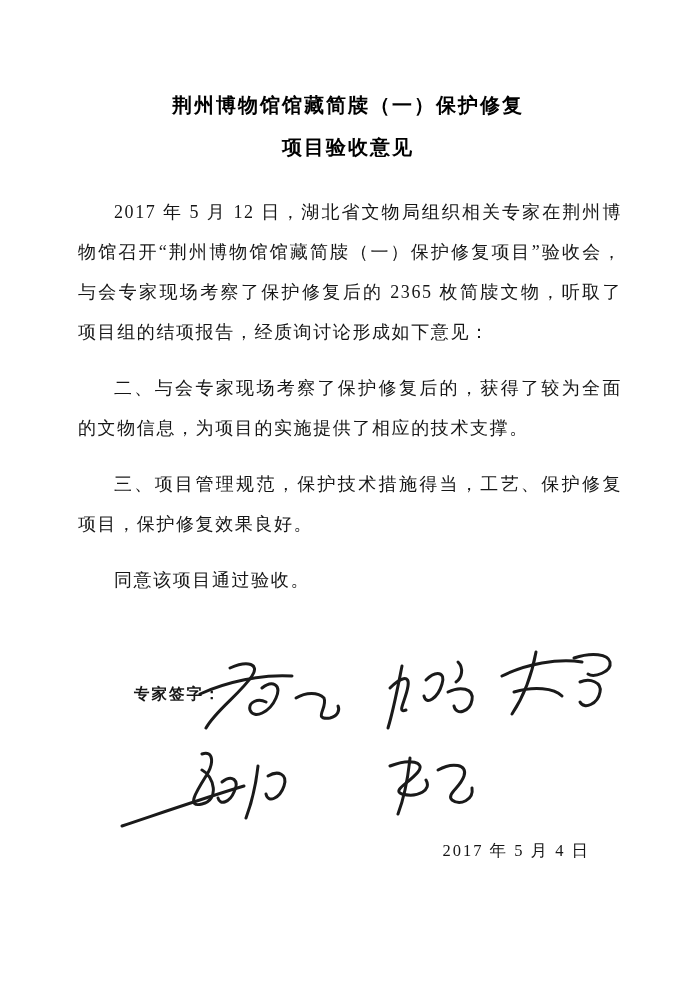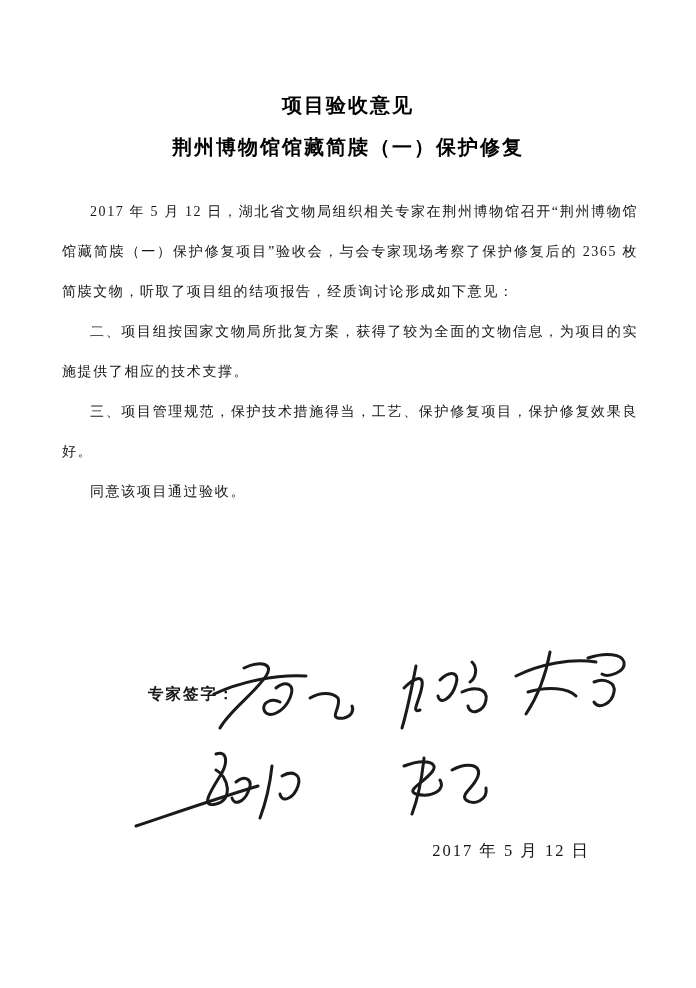--- a/index.html
+++ b/index.html
@@ -21,32 +21,32 @@
     font-size:20px;
     letter-spacing:2px;
     line-height:42px;
     color:#000;
   }
   .doc-title .t-line{display:block;}
   .doc-body{
     margin:24px 58px 0 62px;
   }
   .doc-body p{
-    margin:0;
+    margin:16px;
     text-indent:2em;
-    font-size:14px;
+    font-size:18px;
     letter-spacing:1.6px;
     line-height:40px;
     text-align:justify;
     color:#161616;
   }
   .sig-block{
     position:absolute;
     left:0;top:640px;
-    width:624px;height:210px;margin-left:14px;
+    width:624px;height:210px;
   }
   .sig-label{
     position:absolute;
     left:134px;top:44px;
     font-size:15.5px;
     letter-spacing:2px;
     font-weight:bold;
     color:#161616;
   }
   .sig{position:absolute;}
@@ -61,27 +61,27 @@
     letter-spacing:2px;
     color:#161616;
   }
 </style>
 </head>
 <body>
 
 <div class="page">
 
   <h1 class="doc-title">
+    <span class="t-line">荆州博物馆馆藏简牍（一）保护修复</span>
     <span class="t-line">项目验收意见</span>
-    <span class="t-line">荆州博物馆馆藏简牍（一）保护修复</span>
   </h1>
 
   <div class="doc-body">
     <p>2017 年 5 月 12 日，湖北省文物局组织相关专家在荆州博物馆召开“荆州博物馆馆藏简牍（一）保护修复项目”验收会，与会专家现场考察了保护修复后的 2365 枚简牍文物，听取了项目组的结项报告，经质询讨论形成如下意见：</p>
-    <p>二、项目组按国家文物局所批复方案，获得了较为全面的文物信息，为项目的实施提供了相应的技术支撑。</p>
+    <p>二、与会专家现场考察了保护修复后的，获得了较为全面的文物信息，为项目的实施提供了相应的技术支撑。</p>
     <p>三、项目管理规范，保护技术措施得当，工艺、保护修复项目，保护修复效果良好。</p>
     <p>同意该项目通过验收。</p>
   </div>
 
   <div class="sig-block">
     <span class="sig-label">专家签字：</span>
 
     <span class="sig" style="left:196px;top:14px;" title="李化元">
       <svg width="150" height="92" viewBox="0 0 150 92">
         <path d="M34,14 C52,6 64,10 56,22 C44,40 20,56 10,74"></path>
@@ -123,15 +123,15 @@
 
     <span class="sig" style="left:376px;top:112px;" title="李玲">
       <svg width="110" height="76" viewBox="0 0 110 76">
         <path d="M14,14 C34,6 50,10 42,20 C32,32 16,38 26,42 C42,46 56,38 50,28"></path>
         <path d="M34,6 C32,26 28,46 22,62"></path>
         <path d="M62,18 C76,10 92,12 88,24 C84,36 70,42 76,48 C84,54 98,48 96,36"></path>
       </svg>
     </span>
   </div>
 
-  <div class="doc-date">2017 年 5 月 12 日</div>
+  <div class="doc-date">2017 年 5 月 4 日</div>
 
 </div>
 
 </body></html>

